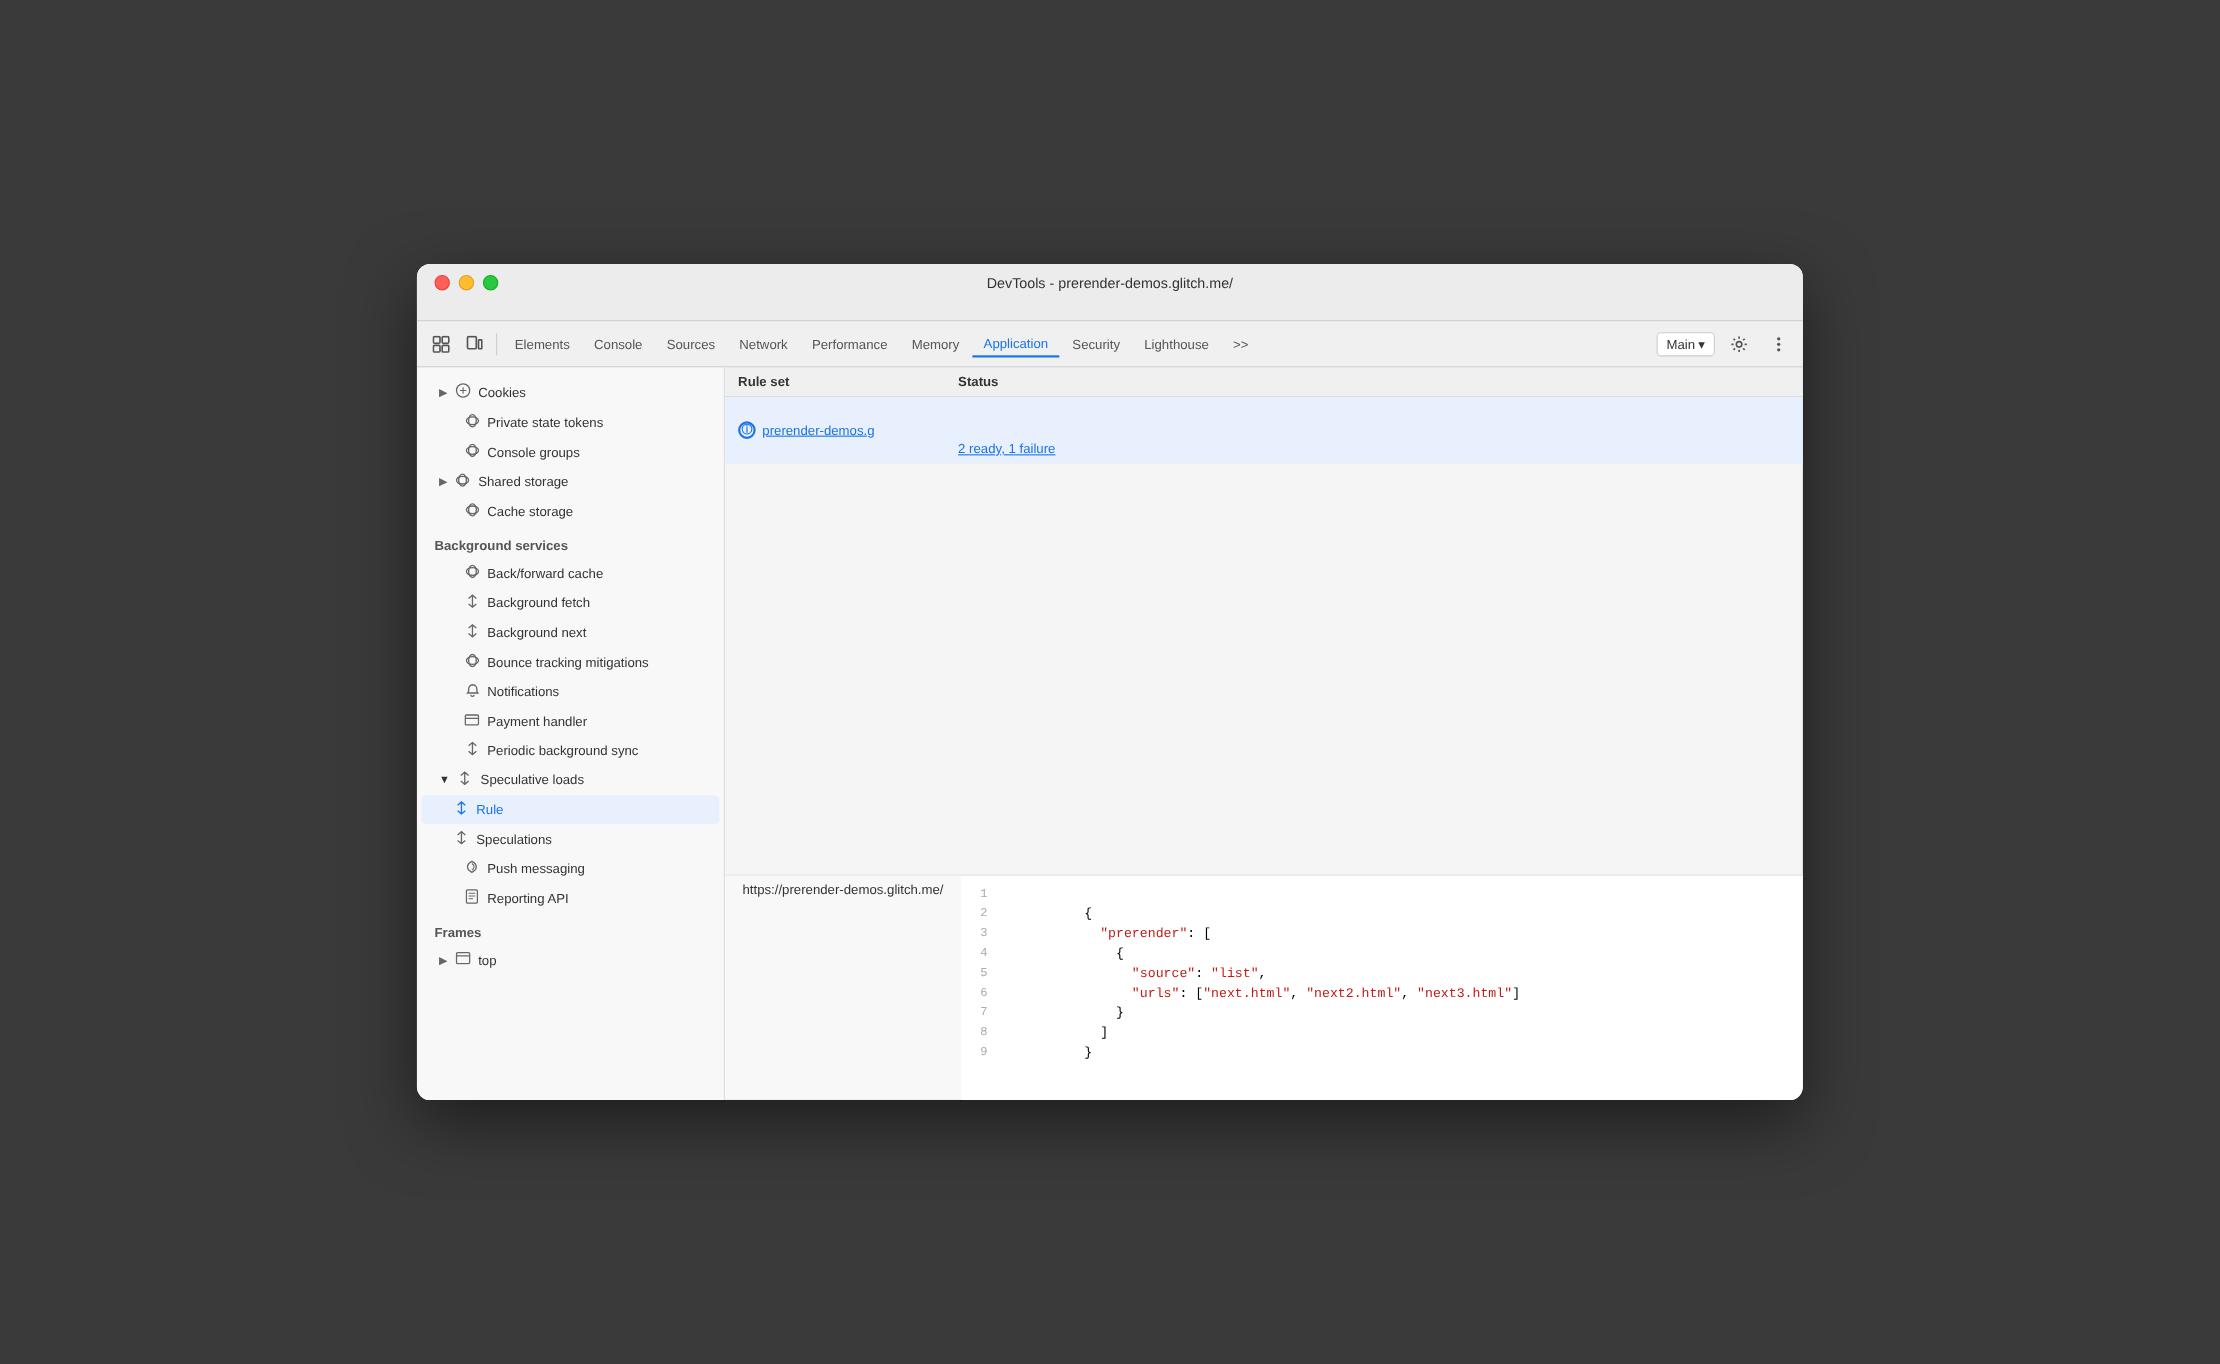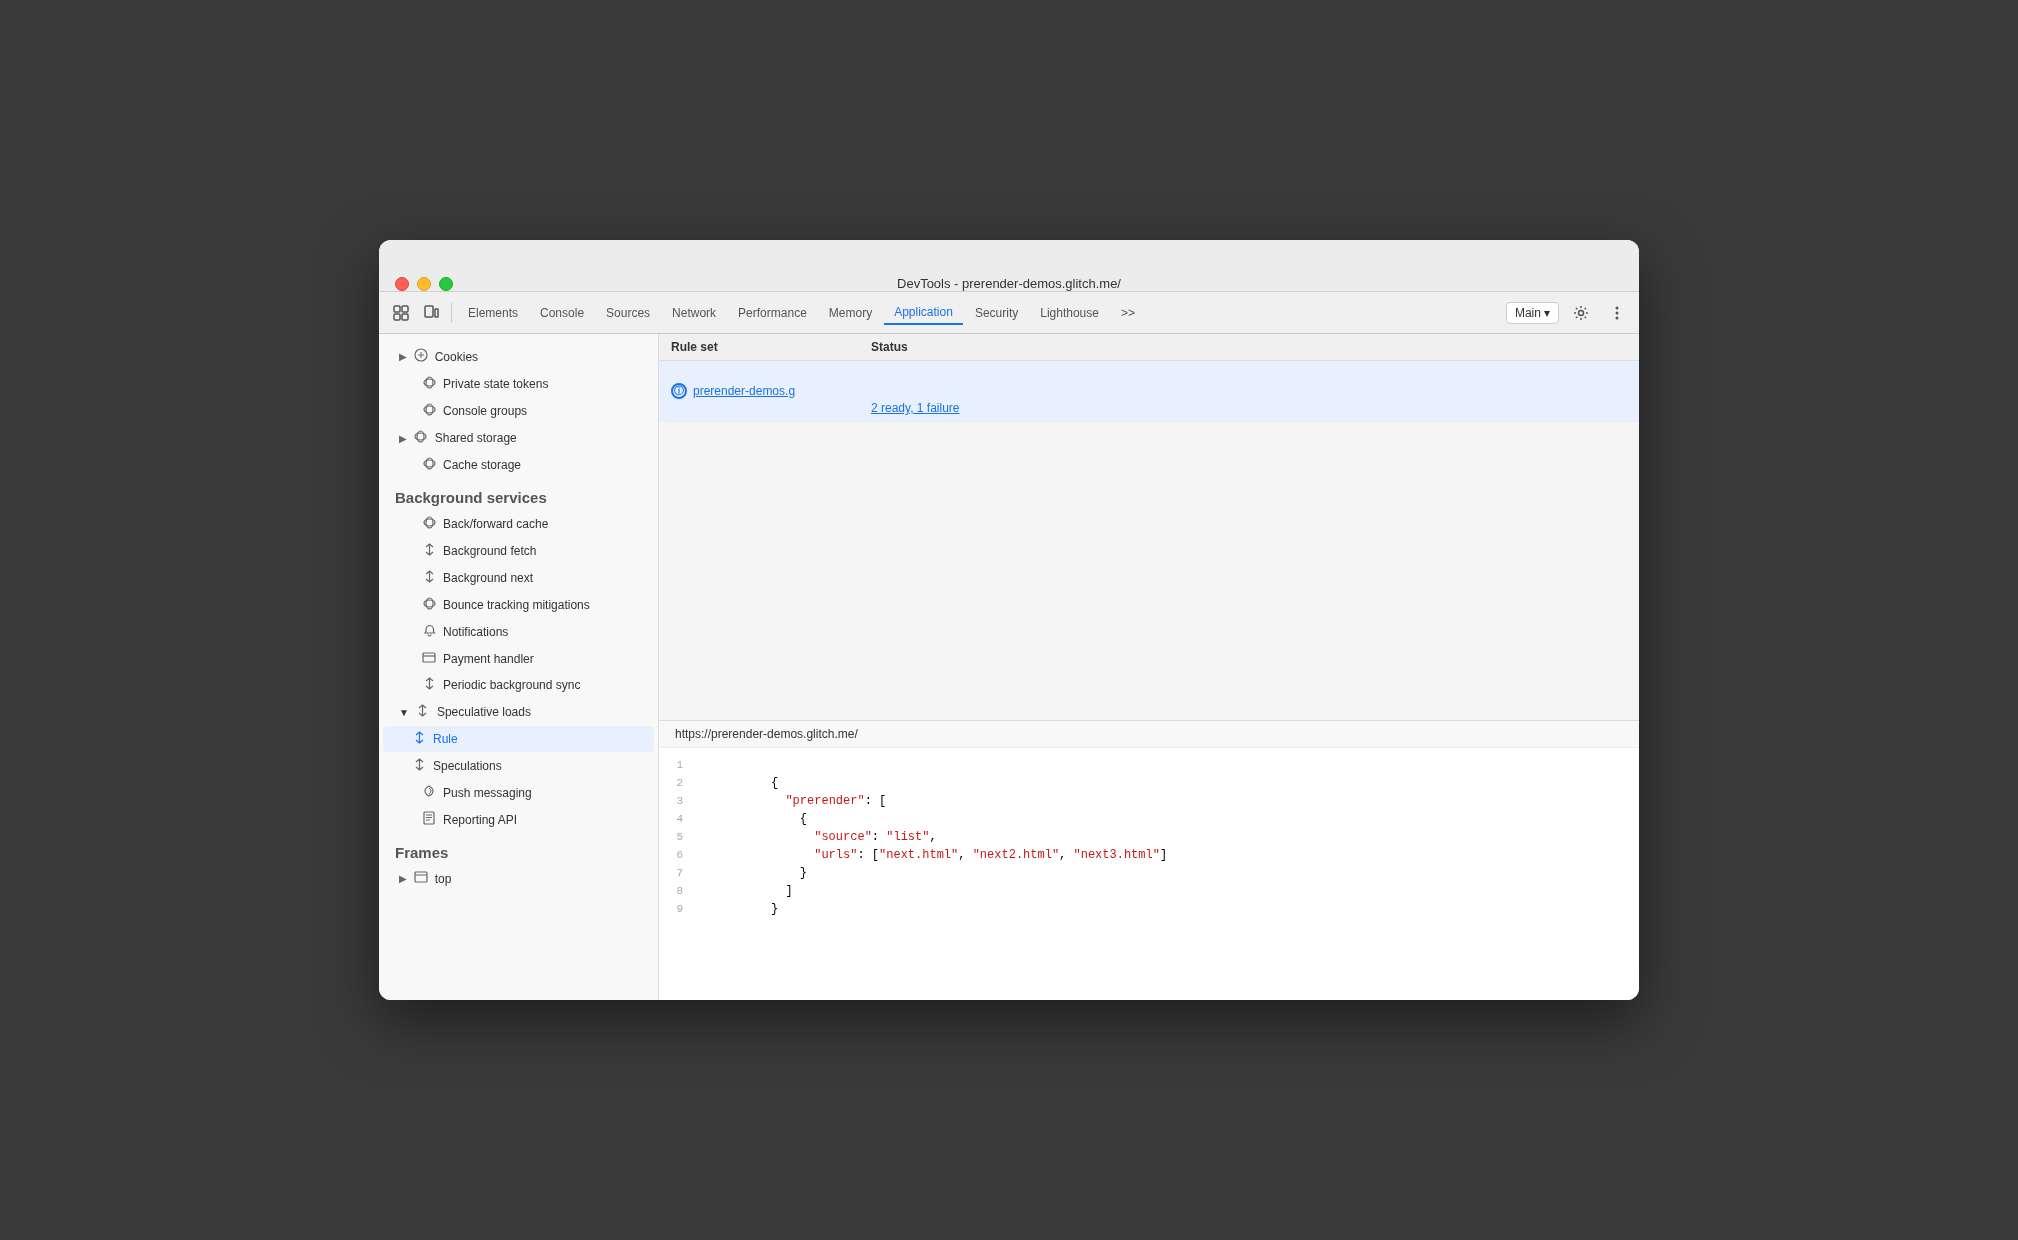--- a/index.html
+++ b/index.html
@@ -19,22 +19,22 @@
       box-shadow: 0 20px 60px rgba(0,0,0,0.5);
       overflow: hidden;
       display: flex;
       flex-direction: column;
     }
     
     .titlebar {
       background: #ececec;
       height: 52px;
       display: flex;
-      align-items: flex-end;
-      padding: 0 16px;
+      align-items: flex-start;
+      padding: 10px 16px;
       border-bottom: 1px solid #d0d0d0;
       position: relative;
       flex-shrink: 0;
     }
     .traffic-lights {
       display: flex;
       gap: 8px;
       z-index: 1;
     }
     .traffic-light {
@@ -119,21 +119,21 @@
       width: 280px;
       background: #f8f8f8;
       border-right: 1px solid #ddd;
       overflow-y: auto;
       flex-shrink: 0;
       padding: 8px 0;
     }
     .sidebar::-webkit-scrollbar { width: 6px; }
     .sidebar::-webkit-scrollbar-thumb { background: #ccc; border-radius: 3px; }
     .sidebar-section-label {
-      font-size: 15px;
+      font-size: 12px;
       font-weight: 600;
       color: #555;
       padding: 10px 16px 4px 16px;
       text-transform: none;
     }
     .sidebar-item {
       display: flex;
       align-items: center;
       padding: 5px 8px 5px 16px;
       font-size: 12px;
@@ -239,24 +239,24 @@
       font-size: 10px;
       color: #1a73e8;
       font-weight: bold;
       flex-shrink: 0;
     }
     
     .detail-area {
       border-top: 1px solid #ddd;
       background: #fff;
       flex-shrink: 0;
-      height: 280px;
+      height: 205px;
       overflow: hidden;
       display: flex;
-      flex-direction: column;
+      flex-direction: row;
     }
     .detail-url {
       padding: 6px 16px;
       font-size: 12px;
       color: #333;
       border-bottom: 1px solid #eee;
       background: #f8f8f8;
       flex-shrink: 0;
     }
     .code-area {

